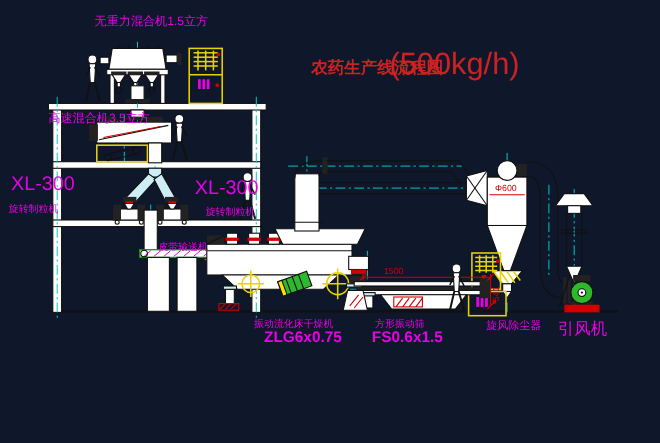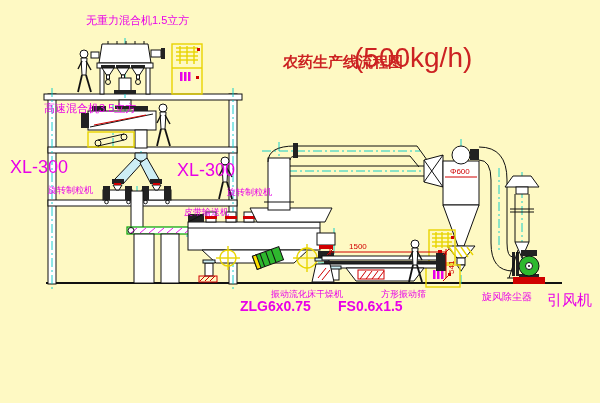--- a/index.html
+++ b/index.html
@@ -1,27 +1,27 @@
 <!DOCTYPE html>
 <html><head>
 <meta charset="utf-8">
 <style>
   html,body{margin:0;padding:0;background:#fff;}
-  #canvas{position:relative;width:600px;height:403px;background:#fef9c3;overflow:hidden;
+  #canvas{position:relative;width:600px;height:403px;background:#0f172a;overflow:hidden;
           font-family:"Liberation Sans",sans-serif;}
   #draw{position:absolute;left:0;top:0;}
   .lbl{position:absolute;white-space:nowrap;line-height:1;}
   .m{color:#e800e8;}
   .r{color:#cc2222;}
   .dim{color:#d00000;}
   .title-cn{font-size:15px;font-weight:bold;letter-spacing:0px;}
   .title-cap{font-size:28px;font-weight:400;}
   .model-big{font-size:18px;text-align:center;}
   .model-mid{font-size:14px;font-weight:bold;}
-  .small-cjk{font-size:9px;margin-left:40px;}
+  .small-cjk{font-size:9px;}
   .tiny{font-size:8px;}
   .rot{transform:rotate(-90deg);transform-origin:0 0;}
   svg .k{stroke:#111;stroke-width:1;fill:none;}
   svg .kw{stroke:#111;stroke-width:1;fill:#fff;}
   svg .dk{fill:#222;stroke:none;}
   svg .cl{stroke:#00c8c8;stroke-width:0.9;fill:none;stroke-dasharray:9 3 2 3;}
   svg .yl{stroke:#e8d400;stroke-width:1.4;fill:none;}
   svg .mg{stroke:#e800e8;stroke-width:0.9;fill:none;}
   svg .rd{stroke:#d00000;stroke-width:1;fill:none;}
   svg .cy{fill:#cdeef5;stroke:#111;stroke-width:1;}
@@ -350,21 +350,21 @@
 </svg>
 
 <div class="lbl m" style="left:86px;top:15px;font-size:11px">无重力混合机1.5立方</div>
 <div class="lbl r title-cn" style="left:283px;top:54px">农药生产线流程图</div>
 <div class="lbl r title-cap" style="left:354px;top:44px">(500kg/h)</div>
 <div class="lbl m" style="left:44px;top:103px;font-size:11px">高速混合机3.5立方</div>
 <div class="lbl m model-big" style="left:10px;top:158px">XL-300</div>
 <div class="lbl m small-cjk" style="left:8px;top:186px">旋转制粒机</div>
 <div class="lbl m model-big" style="left:177px;top:161px">XL-300</div>
 <div class="lbl m small-cjk" style="left:187px;top:188px">旋转制粒机</div>
-<div class="lbl m small-cjk" style="left:144px;top:208px">皮带输送机</div>
+<div class="lbl m small-cjk" style="left:144px;top:220px">皮带输送机</div>
 <div class="lbl m small-cjk" style="left:231px;top:290px">振动流化床干燥机</div>
 <div class="lbl m model-mid" style="left:240px;top:299px">ZLG6x0.75</div>
 <div class="lbl m small-cjk" style="left:341px;top:290px">方形振动筛</div>
 <div class="lbl m model-mid" style="left:338px;top:299px">FS0.6x1.5</div>
 <div class="lbl m small-cjk" style="left:442px;top:292px;font-size:10px">旋风除尘器</div>
 <div class="lbl m small-cjk" style="left:507px;top:292px;font-size:15px">引风机</div>
 <div class="lbl dim tiny" style="left:450px;top:168px">Φ600</div>
 <div class="lbl dim tiny" style="left:349px;top:243px">1500</div>
 <div class="lbl dim tiny rot" style="left:448px;top:274px">541</div>
 </div>

